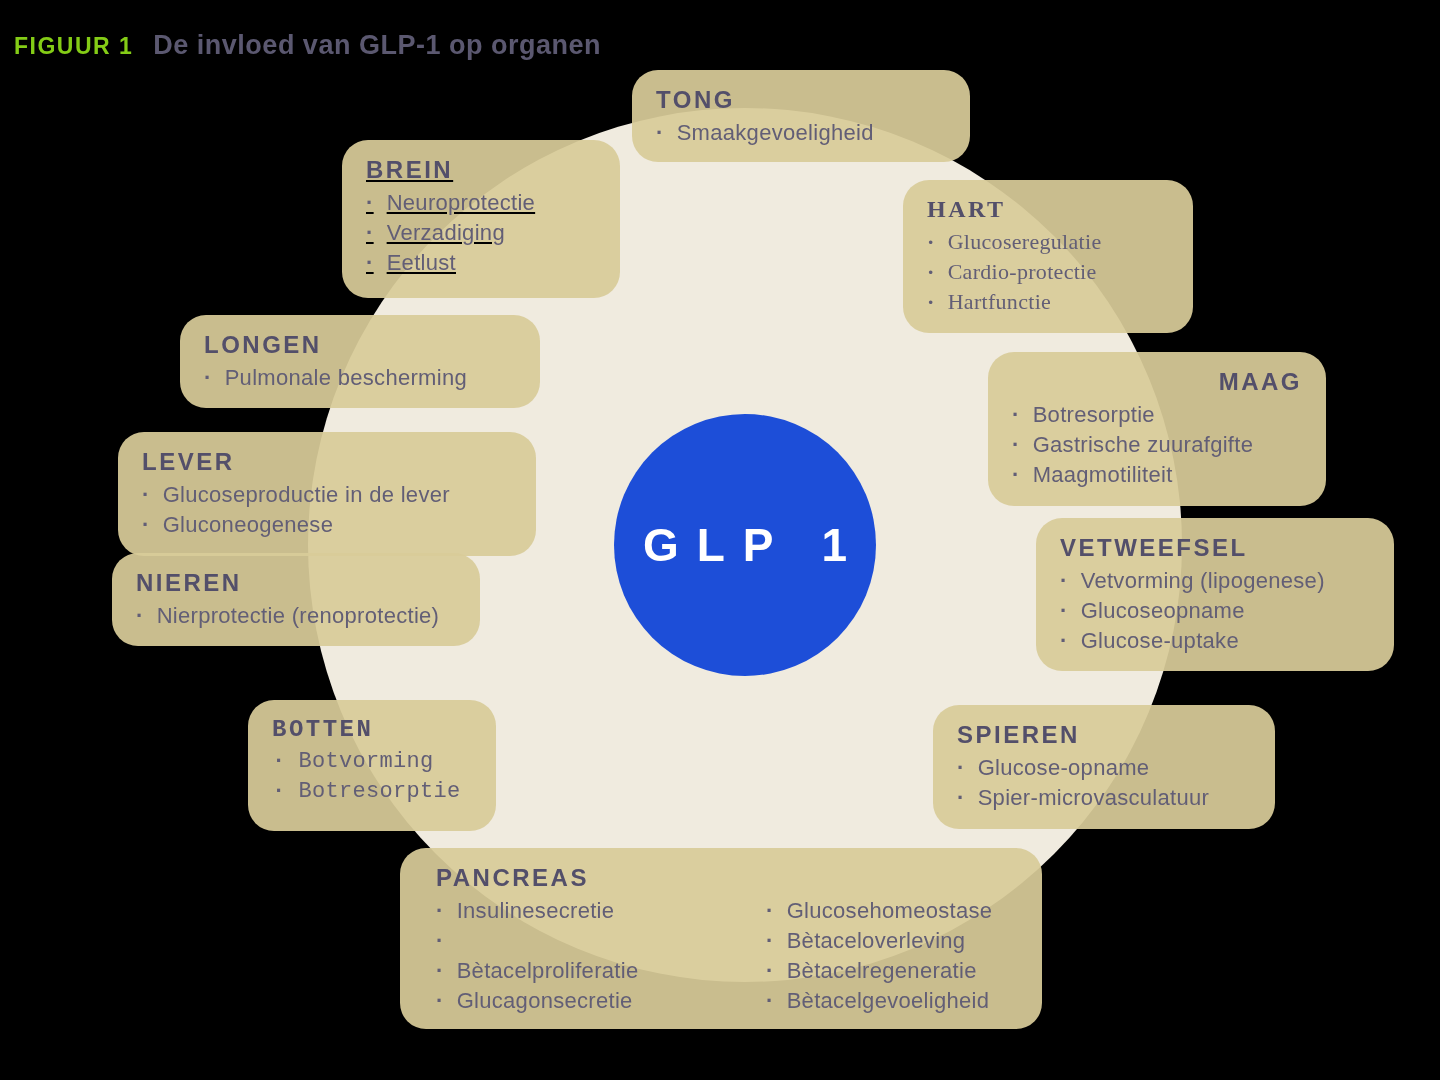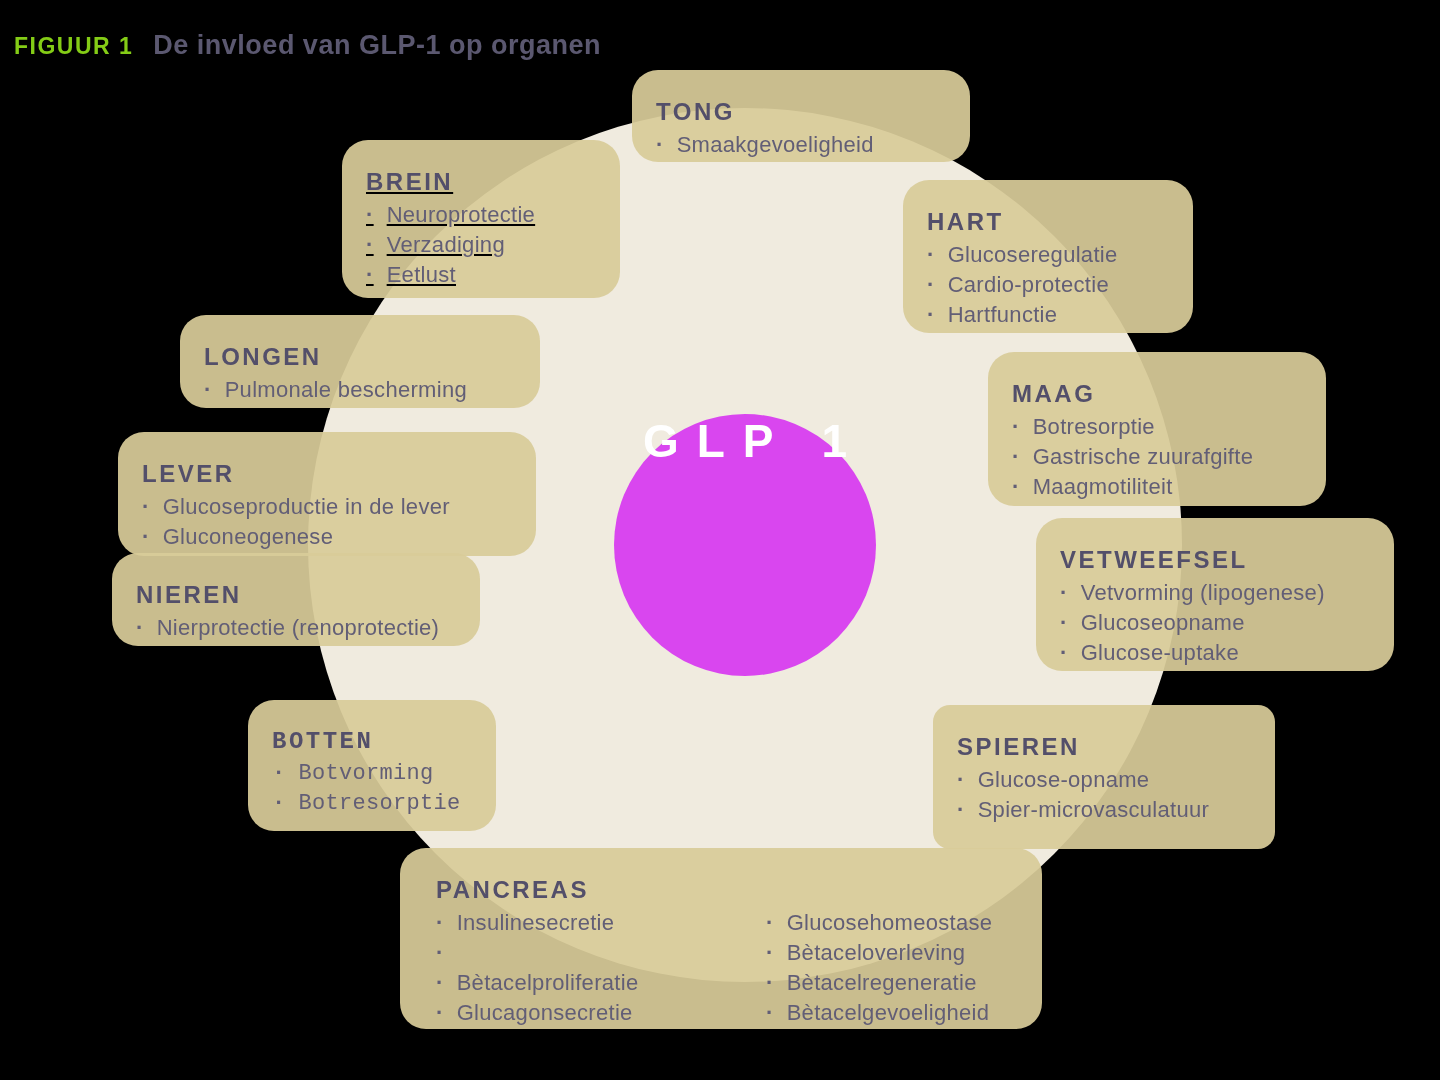--- a/index.html
+++ b/index.html
@@ -15,51 +15,51 @@
   }
   .figure-title .fig-text{
     color:#5b5870;font-size:27px;font-weight:600;margin-left:20px;letter-spacing:0.5px;
   }
   .big-circle{
     position:absolute;left:308px;top:108px;width:874px;height:874px;border-radius:50%;
     background:#f0ebdf;
   }
   .center-circle{
     position:absolute;left:614px;top:414px;width:262px;height:262px;border-radius:50%;
-    background:#d946ef;display:flex;justify-content:center;
+    background:#1d4ed8;display:flex;align-items:center;justify-content:center;
   }
   .center-circle .glp-label{
     color:#ffffff;font-size:46px;font-weight:600;letter-spacing:18px;padding-left:18px;
     white-space:nowrap;
   }
   .box{
     position:absolute;background:rgba(216,203,153,0.93);border-radius:26px;
-    padding:28px 24px;box-sizing:border-box;
+    padding:16px 24px;box-sizing:border-box;
   }
   .box-title{
     color:#534f6a;font-size:24px;font-weight:700;letter-spacing:2.5px;margin-bottom:4px;
     white-space:nowrap;
   }
   .bullet-item{
     display:flex;align-items:baseline;color:#625e76;font-size:22px;line-height:30px;
     letter-spacing:0.3px;white-space:nowrap;
   }
   .bullet-item .dot{font-weight:700;margin-right:13px;}
   .cols{display:flex;gap:34px;}
   .cols .bullets{min-width:296px;}
   
   .tong      {left:632px;  top:70px;  width:338px; height:92px;}
   .brein     {left:342px;  top:140px; width:278px; height:158px;text-decoration:underline;}
-  .hart      {left:903px;  top:180px; width:290px; height:153px;}
+  .hart      {left:903px;  top:180px; width:290px; height:153px;font-family:Liberation Serif, serif;}
   .longen    {left:180px;  top:315px; width:360px; height:93px;}
-  .maag      {left:988px;  top:352px; width:338px; height:154px;}
+  .maag      {left:988px;  top:352px; width:338px; height:154px;text-align:right;}
   .lever     {left:118px;  top:432px; width:418px; height:124px;}
   .vetweefsel{left:988px;  top:518px; width:358px; height:153px;margin-left:48px;}
   .nieren    {left:112px;  top:553px; width:368px; height:93px;}
-  .spieren   {left:933px;  top:705px; width:342px; height:144px;border-radius:17px;}
+  .spieren   {left:933px;  top:705px; width:342px; height:124px;}
   .botten    {left:248px;  top:700px; width:248px; height:131px;font-family:Liberation Mono, monospace;}
   .pancreas  {left:400px;  top:848px; width:642px; height:181px;padding-left:36px;}
 </style>
 </head>
 <body>
 
 <div class="stage">
 
   <div class="figure-title">
     <span class="fig-label">FIGUUR 1</span><span class="fig-text">De invloed van GLP-1 op organen</span>

